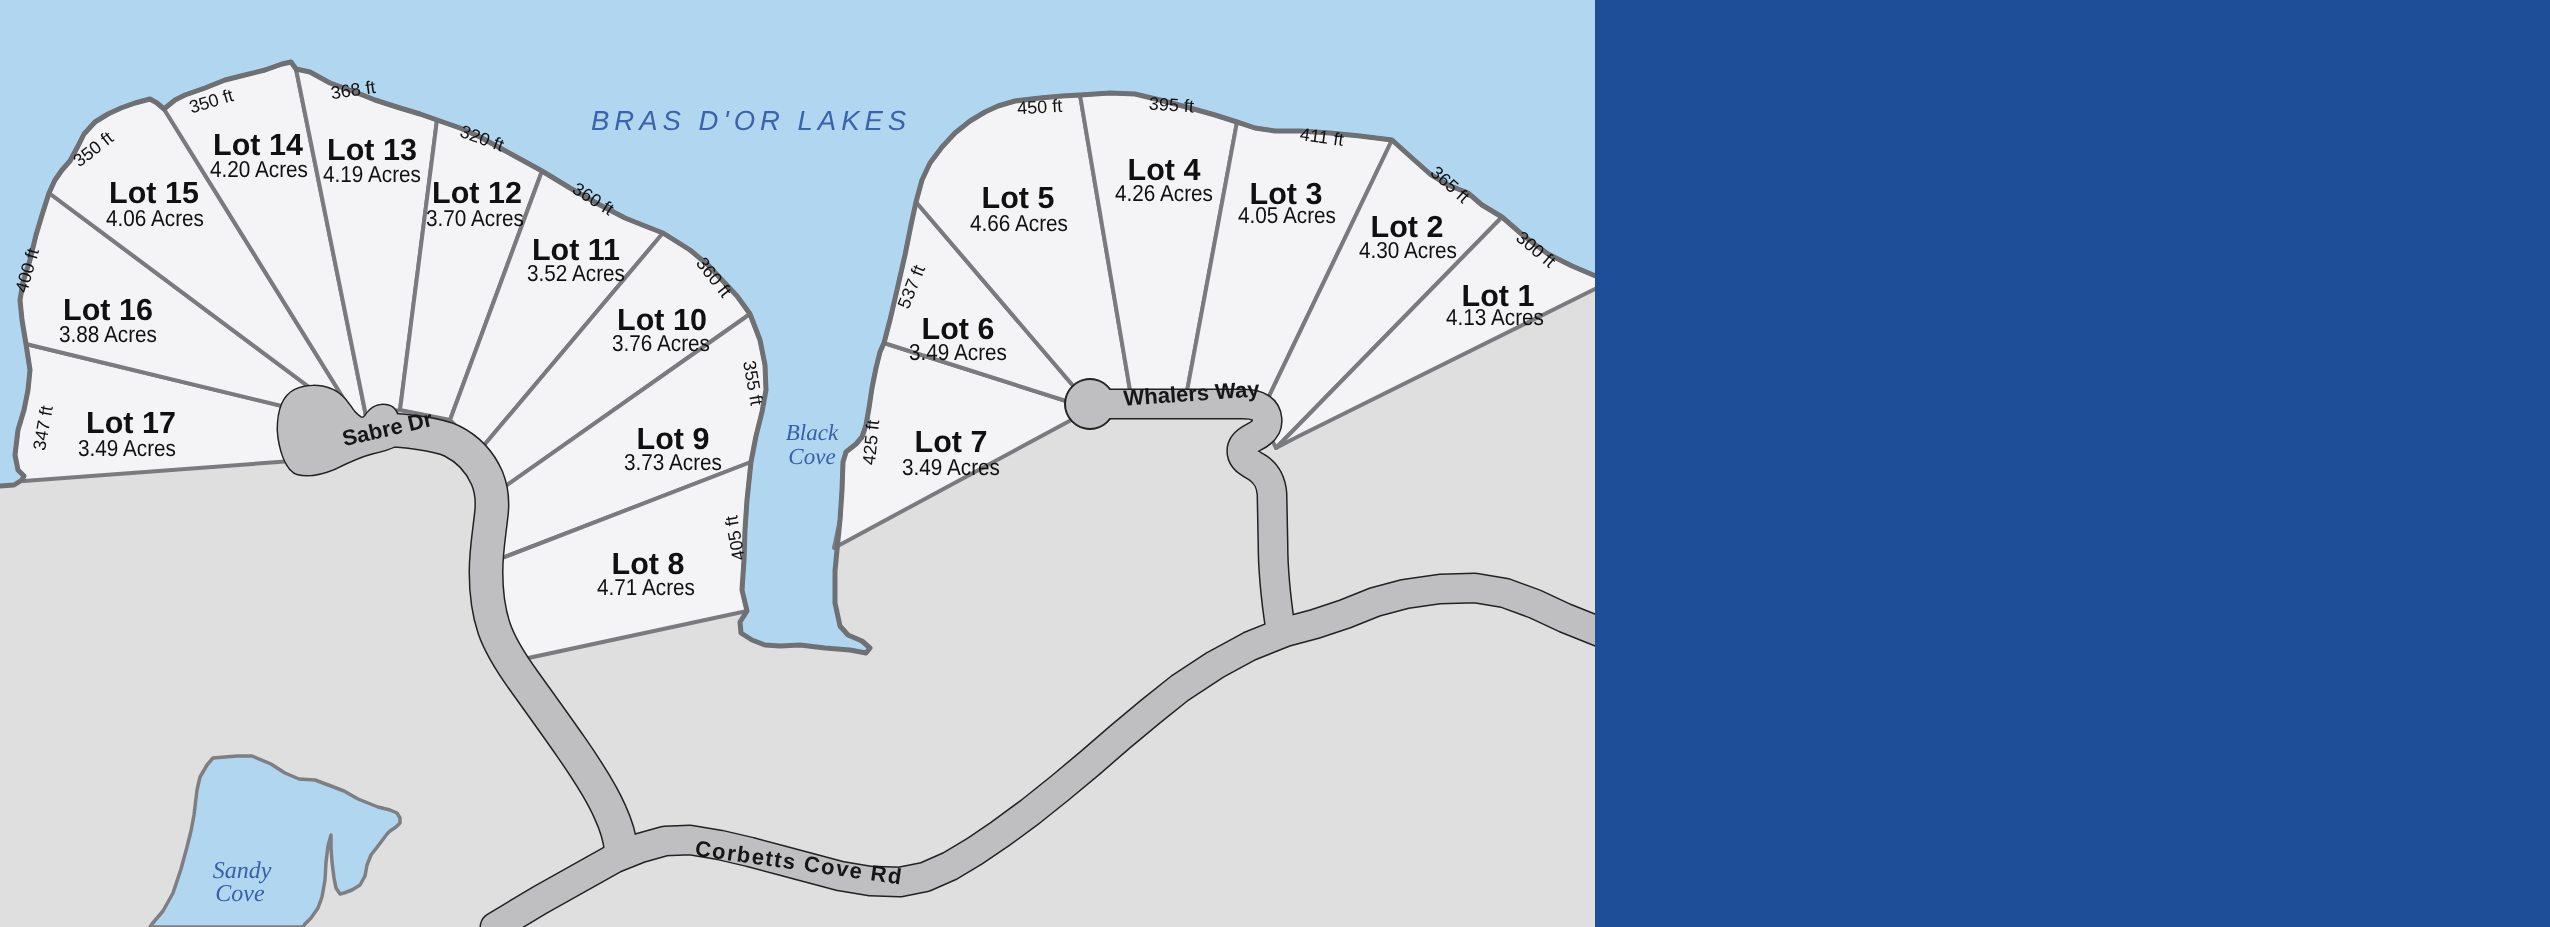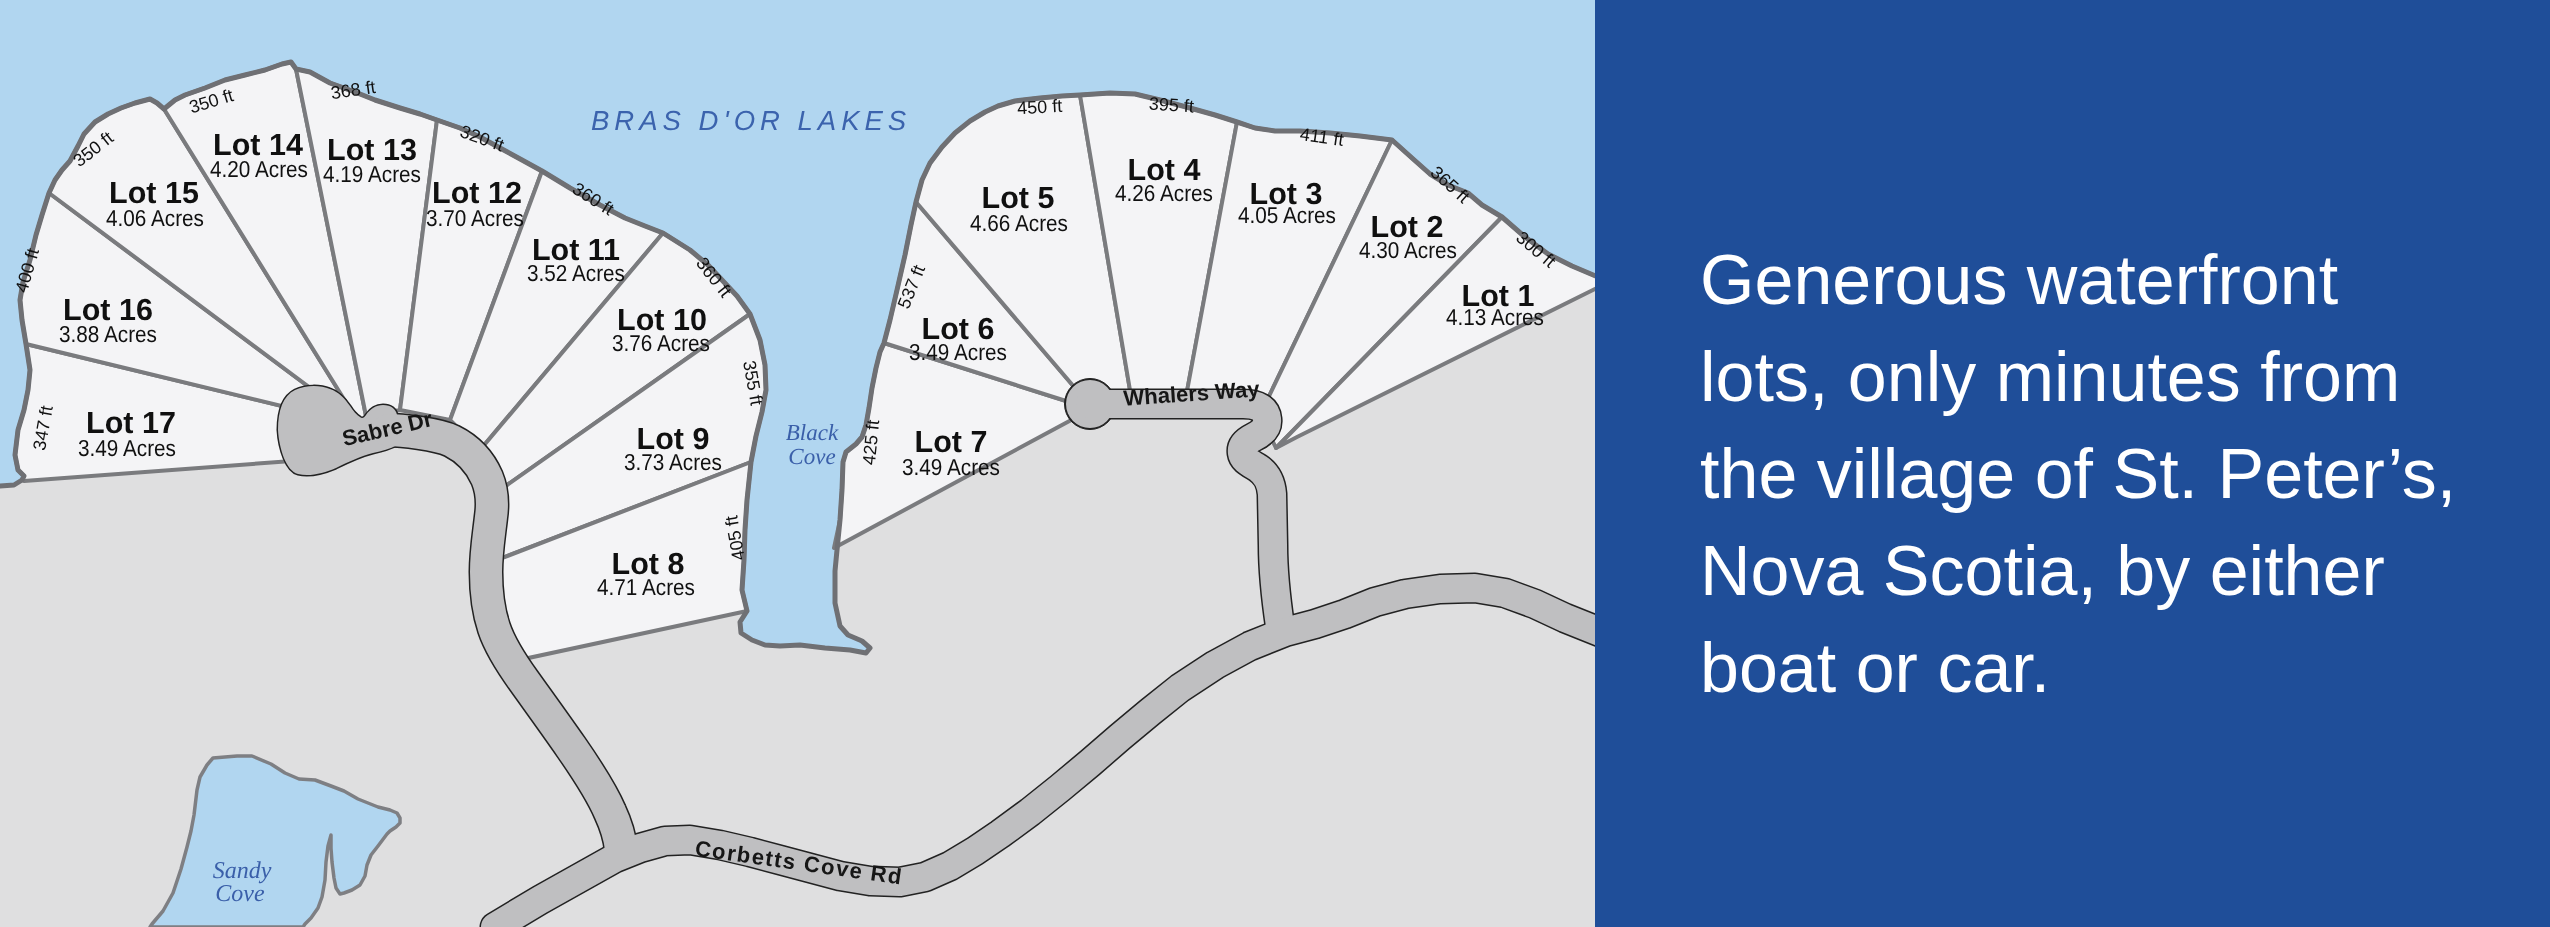--- a/index.html
+++ b/index.html
@@ -197,14 +197,13 @@
           <text x="812" y="464" font-size="23">Cove</text>
 
 <text x="242" y="878">Sandy</text>
           <text x="240" y="901">Cove</text>
 </g>
 </g>
 </svg>
 
 <div class="panel"></div>
 
-<div class="ptext">Generous waterfront<br>lots, only minutes from<br>the village of St. Peter’s,<br>Nova Scotia, by either<br>boat or car.</div>
 </div>
 
 </body></html>

